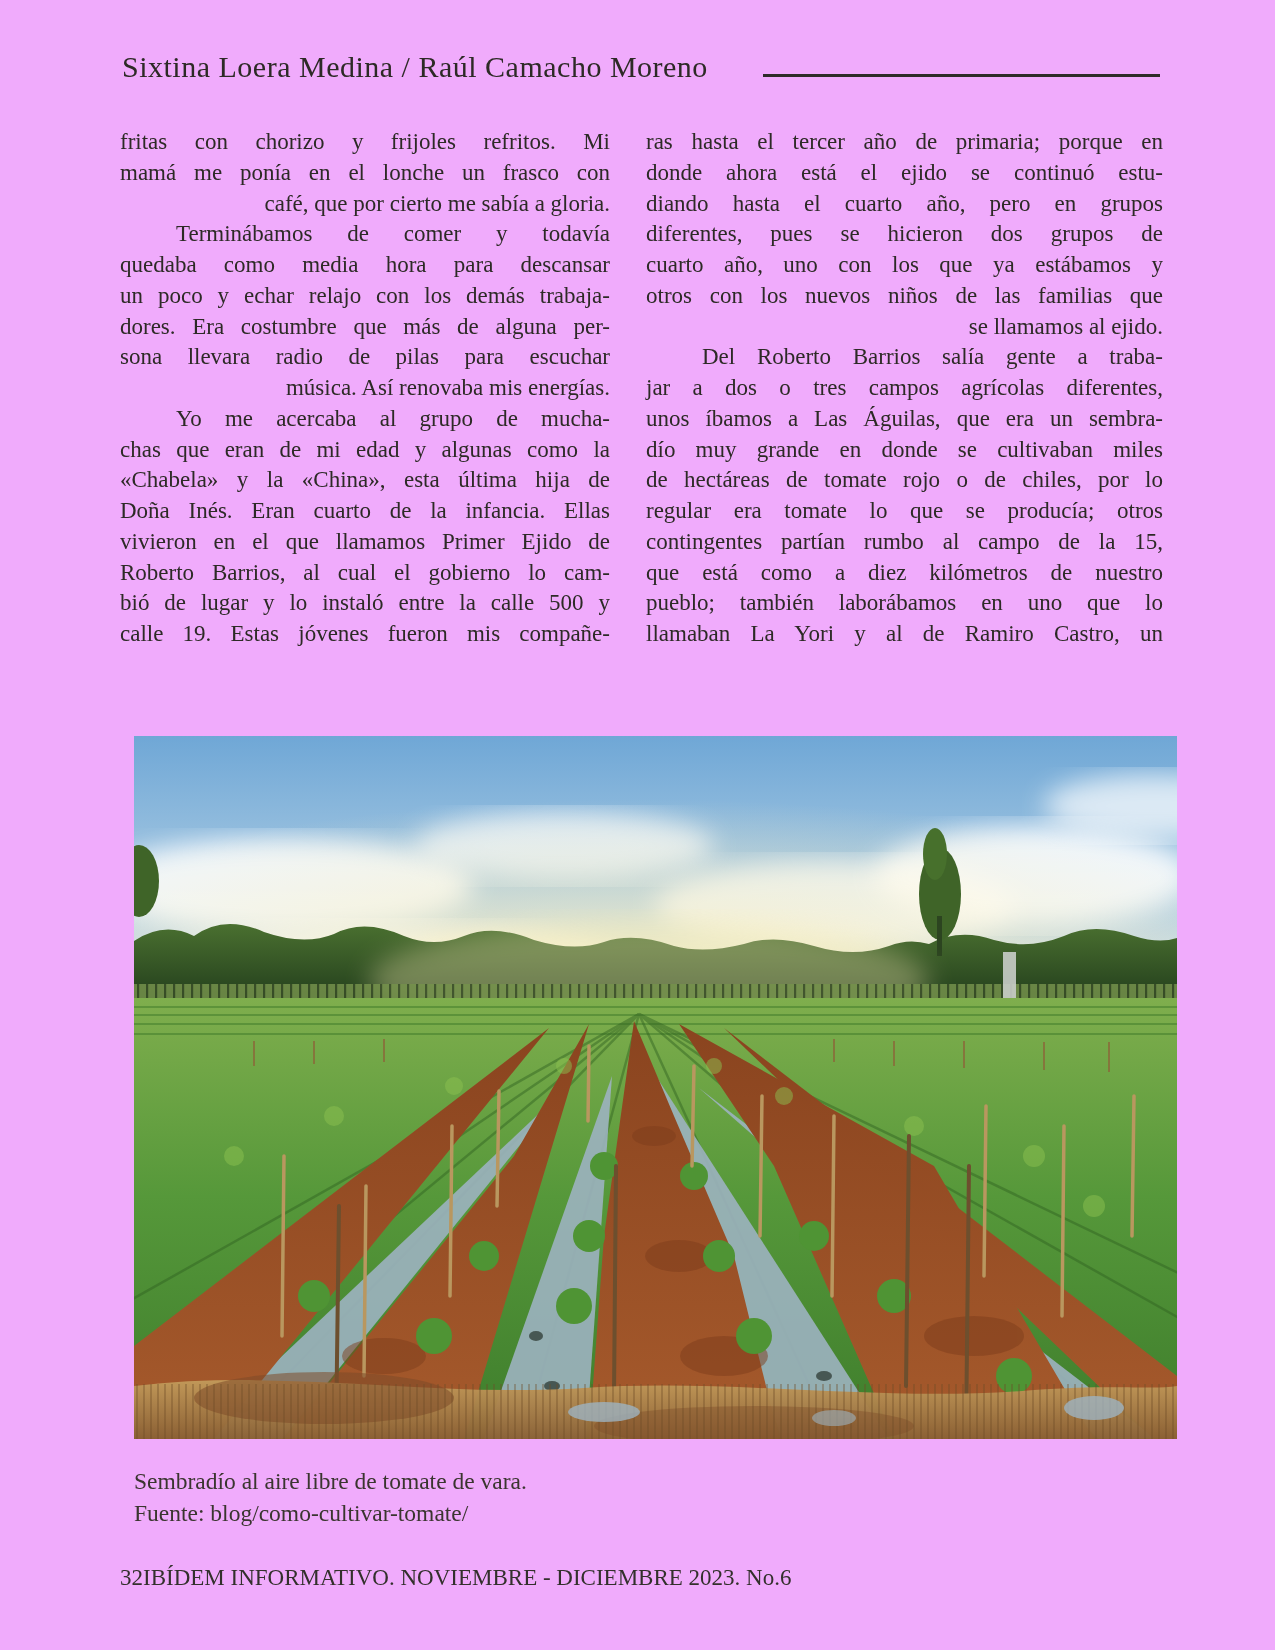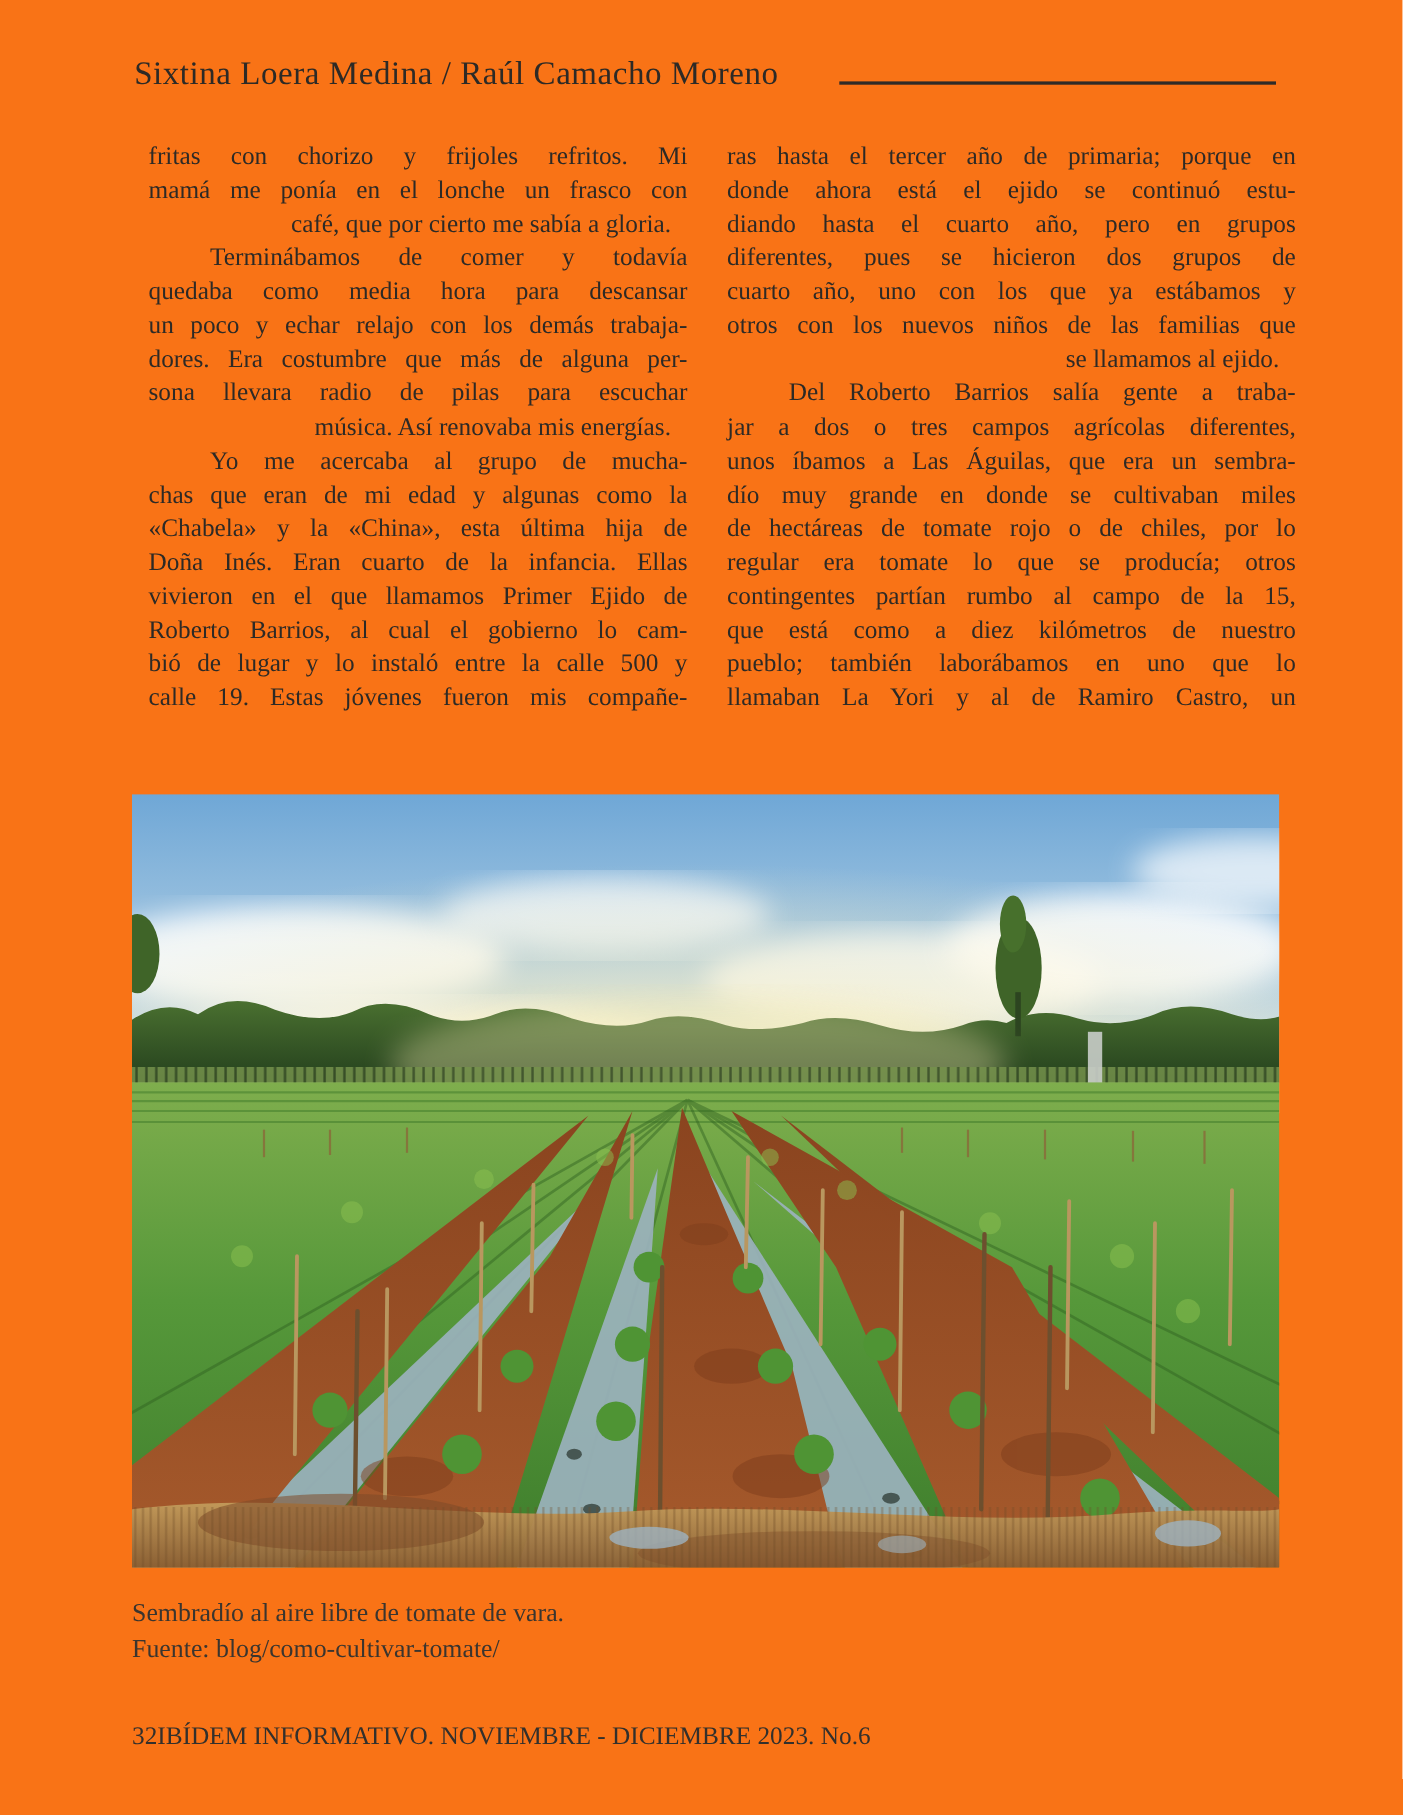--- a/index.html
+++ b/index.html
@@ -1,40 +1,40 @@
 <!DOCTYPE html>
 <html><head>
 <meta charset="utf-8">
 <style>
   html,body { margin:0; padding:0; background:#ffffff; }
   .page {
-    position:relative; width:1275px; height:1650px; background:#f97316;
+    position:relative; width:1275px; height:1650px; background:#f0abfc;
     font-family:"Liberation Serif","DejaVu Serif",serif; color:#2d2a26; overflow:hidden;
   }
   
   .hdr-authors {
     position:absolute; left:122px; top:50px; font-size:30px; letter-spacing:0.5px;
     color:#2d2a26; white-space:nowrap;
   }
   .hdr-rule {
     position:absolute; left:763px; top:74px; width:397px; height:3px; background:#2e2b28;
   }
   
   .columns {
     position:absolute; left:120px; top:127px; width:1043px;
     display:flex; gap:36px;
   }
   .col { font-size:23px; line-height:30.75px; }
   .col-left  { width:490px; }
   .col-right { width:517px; }
   .tline { width:100%;text-align:right; }
-  .tline.j { text-align:justify; text-align-last:justify;margin-left:15px; }
+  .tline.j { text-align:justify; text-align-last:justify; }
   .tline.ind { text-indent:56px; }
   
-  figure { position:absolute; left:120px; top:722px; width:1043px; margin:0; }
+  figure { position:absolute; left:120px; top:722px; width:1043px; margin:14px; }
   figure svg { display:block; }
   figcaption { margin-top:26px; font-size:23.5px; line-height:32px; color:#3a352f; }
   
   .pfooter {
     position:absolute; left:120px; top:1565px; width:1043px;
     display:flex; align-items:baseline;
     font-size:23px; color:#33302c;
   }
 </style>
 </head>

